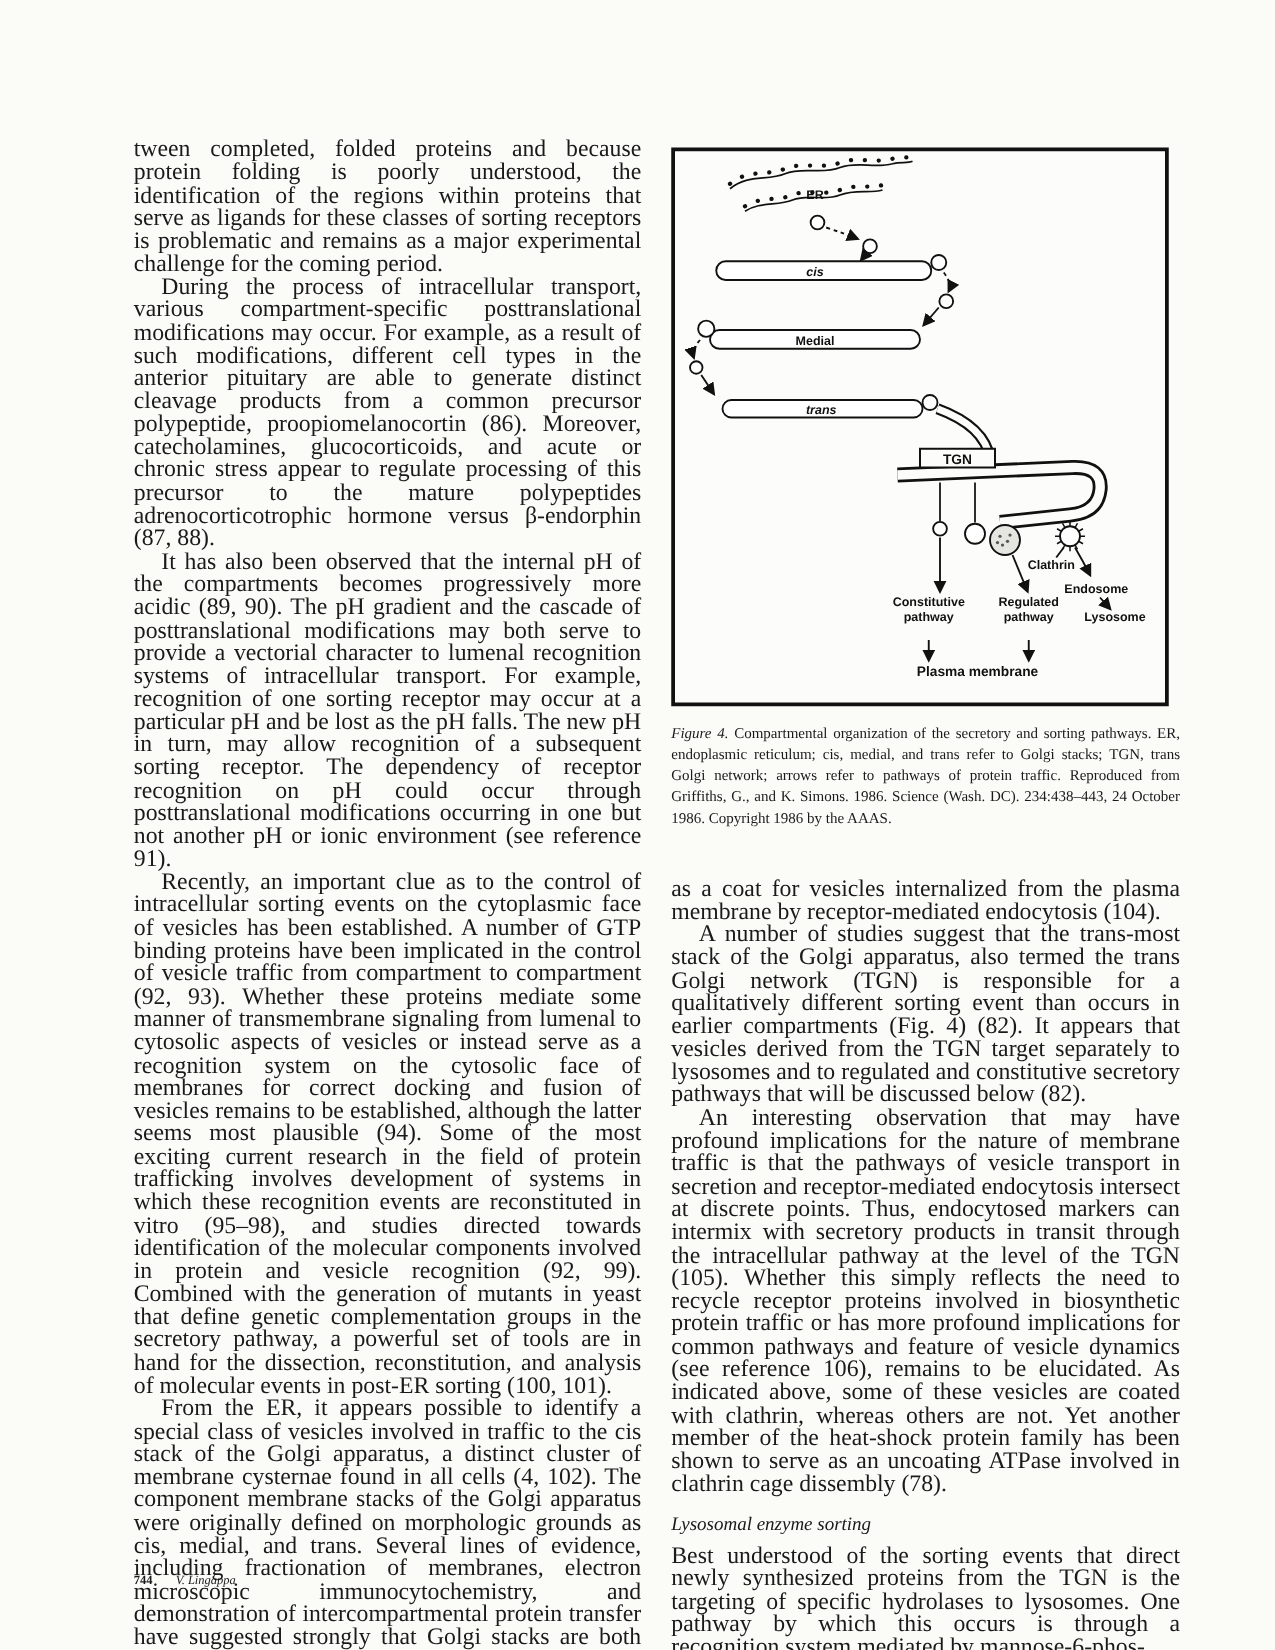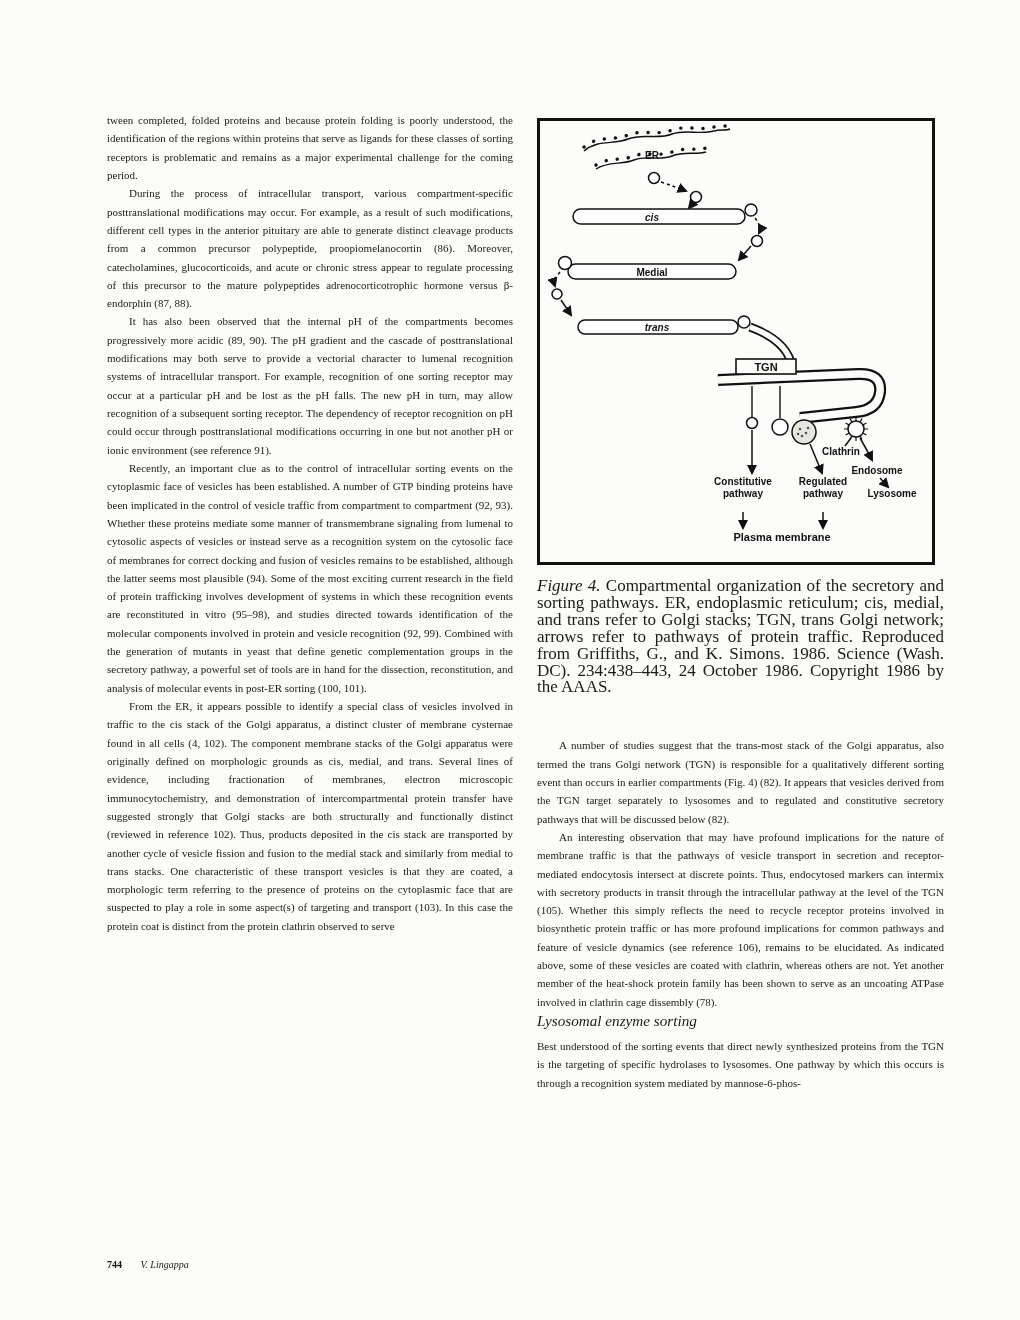--- a/index.html
+++ b/index.html
@@ -7,36 +7,36 @@
   .page {
     position: relative; width: 1020px; height: 1320px;
     background: #fbfbf8; color: #1a1a1a;
     font-family: "Liberation Serif", "DejaVu Serif", serif;
     overflow: hidden;
   }
   .col { position: absolute; }
   .col-left  { left: 107px; top: 111px; width: 406px; }
   .col-right { left: 537px; top: 118px; width: 407px; }
   p.body {
-    font-size: 11px; line-height: 18.32px; text-align: justify;
+    font-size: 19px; line-height: 18.32px; text-align: justify;
     margin: 0; text-indent: 22px; hyphens: auto;
   }
   p.flush { text-indent: 0; }
   .figure-box {
     width: 398px; height: 447px; border: 3px solid #111;
     background: #fcfcfa; overflow: hidden; text-align: center;
   }
   .caption {
-    margin: 13px 0 40px 0; font-size: 17px; line-height: 16.9px;
+    margin: 13px 0 40px 0; font-size: 12px; line-height: 16.9px;
     text-align: justify;
   }
   .caption .fig-label { font-style: italic; }
   h3.section {
     font-size: 15.2px; font-style: italic; font-weight: normal;
-    margin: 1px 0 7px 0;
+    margin: 14px 0 7px 0;
   }
   .footer { position: absolute; left: 107px; top: 1259px; font-size: 10px; }
   .footer .pagenum { font-weight: bold; }
   .footer .author { font-style: italic; margin-left: 16px; }
   svg text {
     font-family: "Liberation Sans", "DejaVu Sans", sans-serif;
     fill: #111; font-size: 10px; font-weight: bold; text-anchor: middle;
   }
   svg text.ital { font-style: italic; }
   svg text.big { font-size: 11px; }
@@ -161,20 +161,21 @@
           <text class="big" x="242" y="420">Plasma membrane</text>
         </g>
       </svg>
     </div>
 
     <p class="caption">
       <span class="fig-label">Figure 4.</span>
       <span>Compartmental organization of the secretory and sorting pathways. ER, endoplasmic reticulum; cis, medial, and trans refer to Golgi stacks; TGN, trans Golgi network; arrows refer to pathways of protein traffic. Reproduced from Griffiths, G., and K. Simons. 1986. Science (Wash. DC). 234:438–443, 24 October 1986. Copyright 1986 by the AAAS.</span>
     </p>
 
+    <p class="body flush">as a coat for vesicles internalized from the plasma membrane by receptor-mediated endocytosis (104).</p>
     <p class="body">A number of studies suggest that the trans-most stack of the Golgi apparatus, also termed the trans Golgi network (TGN) is responsible for a qualitatively different sorting event than occurs in earlier compartments (Fig. 4) (82). It appears that vesicles derived from the TGN target separately to lysosomes and to regulated and constitutive secretory pathways that will be discussed below (82).</p>
     <p class="body">An interesting observation that may have profound implications for the nature of membrane traffic is that the pathways of vesicle transport in secretion and receptor-mediated endocytosis intersect at discrete points. Thus, endocytosed markers can intermix with secretory products in transit through the intracellular pathway at the level of the TGN (105). Whether this simply reflects the need to recycle receptor proteins involved in biosynthetic protein traffic or has more profound implications for common pathways and feature of vesicle dynamics (see reference 106), remains to be elucidated. As indicated above, some of these vesicles are coated with clathrin, whereas others are not. Yet another member of the heat-shock protein family has been shown to serve as an uncoating ATPase involved in clathrin cage dissembly (78).</p>
 
     <h3 class="section">Lysosomal enzyme sorting</h3>
 
     <p class="body flush">Best understood of the sorting events that direct newly synthesized proteins from the TGN is the targeting of specific hydrolases to lysosomes. One pathway by which this occurs is through a recognition system mediated by mannose-6-phos-</p>
   </div>
 
   <div class="footer">
     <span class="pagenum">744</span>

